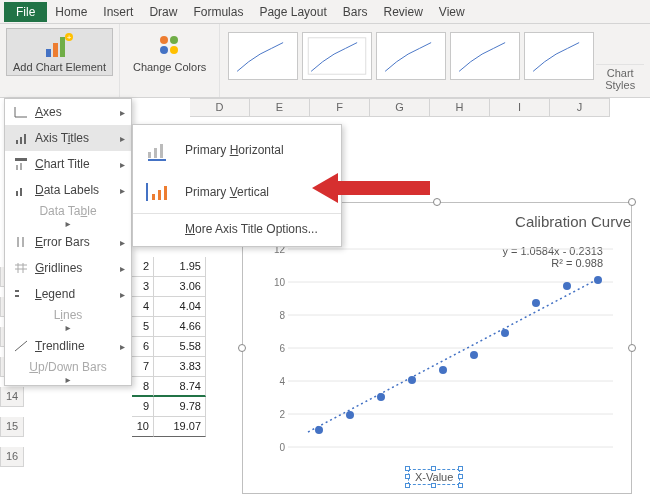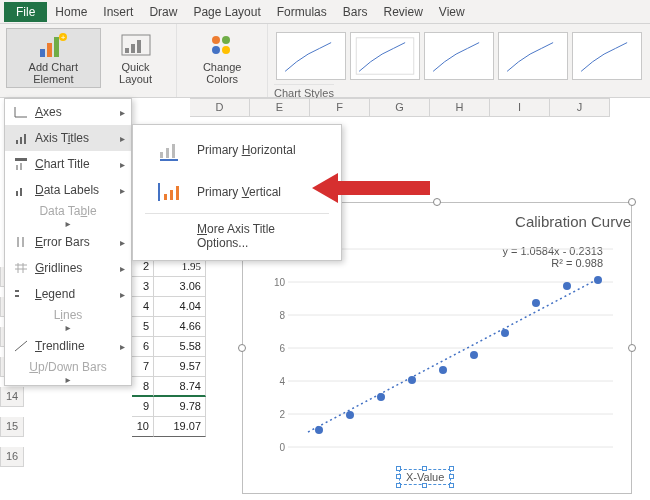--- a/index.html
+++ b/index.html
@@ -9,25 +9,25 @@
 .menubar { display: flex; background: #f3f2f1; border-bottom: 1px solid #d4d4d4; height: 24px; align-items: center; padding: 0 4px; }
 .menubar .tab { padding: 3px 8px; cursor: pointer; }
 .menubar .tab.file { background: #217346; color: #fff; padding: 3px 12px; }
 
 
 .ribbon { display: flex; background: #f3f2f1; border-bottom: 1px solid #d4d4d4; height: 74px; }
 .rib-group { display: flex; align-items: flex-start; padding: 4px 6px; border-right: 1px solid #e2e2e2; }
 .rib-btn { display: flex; flex-direction: column; align-items: center; justify-content: flex-start; padding: 2px 6px; cursor: pointer; border: 1px solid transparent; }
 .rib-btn.sel { background: #e1e1e1; border-color: #c0c0c0; }
 .rib-icon { width: 32px; height: 28px; display: flex; align-items: center; justify-content: center; }
-.rib-label { font-size: 11px; text-align: center; line-height: 12px; margin-top: 2px; }
+.rib-label { font-size: 11px; text-align: right; line-height: 12px; margin-top: 2px; }
 .thumb { width:70px; height:48px; border:1px solid #c8c8c8; background:#fff; margin:4px 2px; position:relative; }
 .thumb svg { width:100%; height:100%; }
 
-.styles-wrap { flex:1; display:flex; flex-direction:column; }
+.styles-wrap { flex:1; display:flex; flex-direction:row; }
 .styles-row { display:flex; }
 .styles-cap { text-align:center; font-size:11px; color:#666; border-top:1px solid #e2e2e2; margin-top:auto; padding:2px 0; }
 
 
 .sheet { position: relative; }
 .colhdrs { display:flex; position:absolute; left:0; top:0; height:19px; }
 .colhdr { border:1px solid #d4d4d4; background:#f3f2f1; text-align:center; font-size:11px; color:#666; height:19px; line-height:17px; border-left:none; }
 .rowhdrs { position:absolute; top:19px; left:0; width:24px; }
 .rowhdr { border:1px solid #d4d4d4; background:#f3f2f1; text-align:center; font-size:11px; color:#666; height:20px; line-height:18px; border-top:none;margin-top:10px; }
 .cellrow { display:flex; }
@@ -35,21 +35,21 @@
 
 
 .menu1 { position:absolute; left:4px; top:98px; width:128px; background:#fff; border:1px solid #c8c8c8; box-shadow:2px 2px 6px rgba(0,0,0,0.2); z-index:20; }
 .menu1 .mitem { display:flex; align-items:center; height:26px; padding:0 6px; cursor:pointer; }
 .menu1 .mitem.hover { background:#e6e6e6; }
 .menu1 .mitem.dis { color:#aaa;flex-direction:column; }
 .menu1 .micon { width:20px; height:18px; display:flex; align-items:center; justify-content:center; margin-right:4px; }
 .menu1 .mlbl { flex:1; font-size:12px; }
 .menu1 .marrow { font-size:10px; color:#666; }
 
-.menu2 { position:absolute; left:132px; top:124px; width:210px; background:#fff; border:1px solid #c8c8c8; box-shadow:2px 2px 6px rgba(0,0,0,0.2); z-index:21; padding:4px 12px; }
+.menu2 { position:absolute; left:132px; top:124px; width:210px; background:#fff; border:1px solid #c8c8c8; box-shadow:2px 2px 6px rgba(0,0,0,0.2); z-index:21; padding:4px 0; }
 .menu2 .m2item { display:flex; align-items:center; height:42px; padding:0 10px; cursor:pointer; }
 .menu2 .m2icon { width:32px; height:28px; margin-right:10px; display:flex; align-items:center; justify-content:center; }
 .menu2 .m2lbl { font-size:12px; }
 .menu2 .m2opt { border-top:1px solid #e2e2e2; padding:8px 10px 6px 52px; font-size:12px; cursor:pointer; }
 
 
 .chartbox { position:absolute; left:242px; top:202px; width:390px; height:292px; background:#fff; border:1px solid #bfbfbf; z-index:5; }
 .handle { position:absolute; width:8px; height:8px; background:#fff; border:1px solid #888; border-radius:50%; }
 .chart-title { text-align:right; font-size:15px; color:#555; margin-top:10px; }
 .plot { position:absolute; left:20px; top:36px; width:355px; height:225px; }
@@ -63,54 +63,42 @@
 u { text-decoration: underline; }
 </style>
 </head>
 <body>
 
 <div class="menubar">
   <div class="tab file">File</div>
   <div class="tab">Home</div>
   <div class="tab">Insert</div>
   <div class="tab">Draw</div>
+  <div class="tab">Formulas</div>
   <div class="tab">Page Layout</div>
-  <div class="tab">Formulas</div>
   <div class="tab">Bars</div>
   <div class="tab">Review</div>
   <div class="tab">View</div>
 </div>
 
 <div class="ribbon">
   <div class="rib-group">
     <div class="rib-btn sel">
       <div class="rib-icon">
         <svg viewBox="0 0 32 28">
             <rect x="3" y="18" width="5" height="8" fill="#4472C4"></rect>
             <rect x="10" y="12" width="5" height="14" fill="#ED7D31"></rect>
             <rect x="17" y="6" width="5" height="20" fill="#70AD47"></rect>
             <circle cx="26" cy="6" r="4" fill="#FFC000"></circle>
             <text x="26" y="9" font-size="8" text-anchor="middle" fill="#fff">+</text>
           </svg>
       </div>
       <div class="rib-label">Add Chart
 Element</div>
     </div>
-    <div class="rib-btn">
-      <div class="rib-icon">
-        <svg viewBox="0 0 32 28">
-            <rect x="2" y="4" width="28" height="20" fill="none" stroke="#888"></rect>
-            <rect x="5" y="17" width="4" height="5" fill="#888"></rect>
-            <rect x="11" y="13" width="4" height="9" fill="#888"></rect>
-            <rect x="17" y="9" width="4" height="13" fill="#888"></rect>
-          </svg>
-      </div>
-      <div class="rib-label">Quick
-Layout</div>
-    </div>
   </div>
   <div class="rib-group">
     <div class="rib-btn">
       <div class="rib-icon">
         <svg viewBox="0 0 32 28">
             <circle cx="10" cy="9" r="4" fill="#ED7D31"></circle>
             <circle cx="20" cy="9" r="4" fill="#70AD47"></circle>
             <circle cx="10" cy="19" r="4" fill="#4472C4"></circle>
             <circle cx="20" cy="19" r="4" fill="#FFC000"></circle>
           </svg>
@@ -158,41 +146,41 @@
       <div class="rowhdr">12</div>
     <div class="rowhdr">13</div>
       <div class="rowhdr">14</div>
       <div class="rowhdr">15</div>
     <div class="rowhdr">16</div>
   </div>
 
   <div style="position:absolute; left:132px; top:159px;">
     <div class="cellrow">
         <div class="cell" style="width:22px;">2</div>
-        <div class="cell" style="width:52px;font-family:Liberation Serif, serif;">1.95</div>
+        <div class="cell" style="width:52px;">1.95</div>
       </div>
     <div class="cellrow">
         <div class="cell" style="width:22px;">3</div>
         <div class="cell" style="width:52px;">3.06</div>
       </div>
     <div class="cellrow">
         <div class="cell" style="width:22px;">4</div>
         <div class="cell" style="width:52px;">4.04</div>
       </div>
     <div class="cellrow">
         <div class="cell" style="width:22px;">5</div>
         <div class="cell" style="width:52px;">4.66</div>
       </div>
     <div class="cellrow">
         <div class="cell" style="width:22px;">6</div>
         <div class="cell" style="width:52px;">5.58</div>
       </div>
     <div class="cellrow">
         <div class="cell" style="width:22px;">7</div>
-        <div class="cell" style="width:52px;">9.57</div>
+        <div class="cell" style="width:52px;">3.83</div>
       </div>
     <div class="cellrow">
         <div class="cell" style="width:22px;border-bottom:2px solid #217346;">8</div>
         <div class="cell" style="width:52px;border-bottom:2px solid #217346;">8.74</div>
       </div>
     <div class="cellrow">
         <div class="cell" style="width:22px;">9</div>
         <div class="cell" style="width:52px;">9.78</div>
       </div>
     <div class="cellrow">
@@ -370,20 +358,20 @@
         <circle cx="118" cy="158" r="4"></circle>
       <circle cx="149" cy="141" r="4"></circle>
         <circle cx="180" cy="131" r="4"></circle>
         <circle cx="211" cy="116" r="4"></circle>
       <circle cx="242" cy="94" r="4"></circle>
         <circle cx="273" cy="64" r="4"></circle>
         <circle cx="304" cy="47" r="4"></circle>
       <circle cx="335" cy="41" r="4"></circle>
     </g>
   </svg>
-  <div class="xlabel-box" style="left:156px; bottom:8px;">
+  <div class="xlabel-box" style="left:165px; bottom:8px;">
     <span>X-Value</span>
     <div class="sq" style="left:-4px;top:-4px;"></div><div class="sq" style="right:-4px;top:-4px;"></div>
     <div class="sq" style="left:-4px;bottom:-4px;"></div><div class="sq" style="right:-4px;bottom:-4px;"></div>
     <div class="sq" style="left:calc(50% - 3px);top:-4px;"></div><div class="sq" style="left:calc(50% - 3px);bottom:-4px;"></div>
     <div class="sq" style="left:-4px;top:calc(50% - 3px);"></div><div class="sq" style="right:-4px;top:calc(50% - 3px);"></div>
   </div>
 </div>
 
 </body></html>

